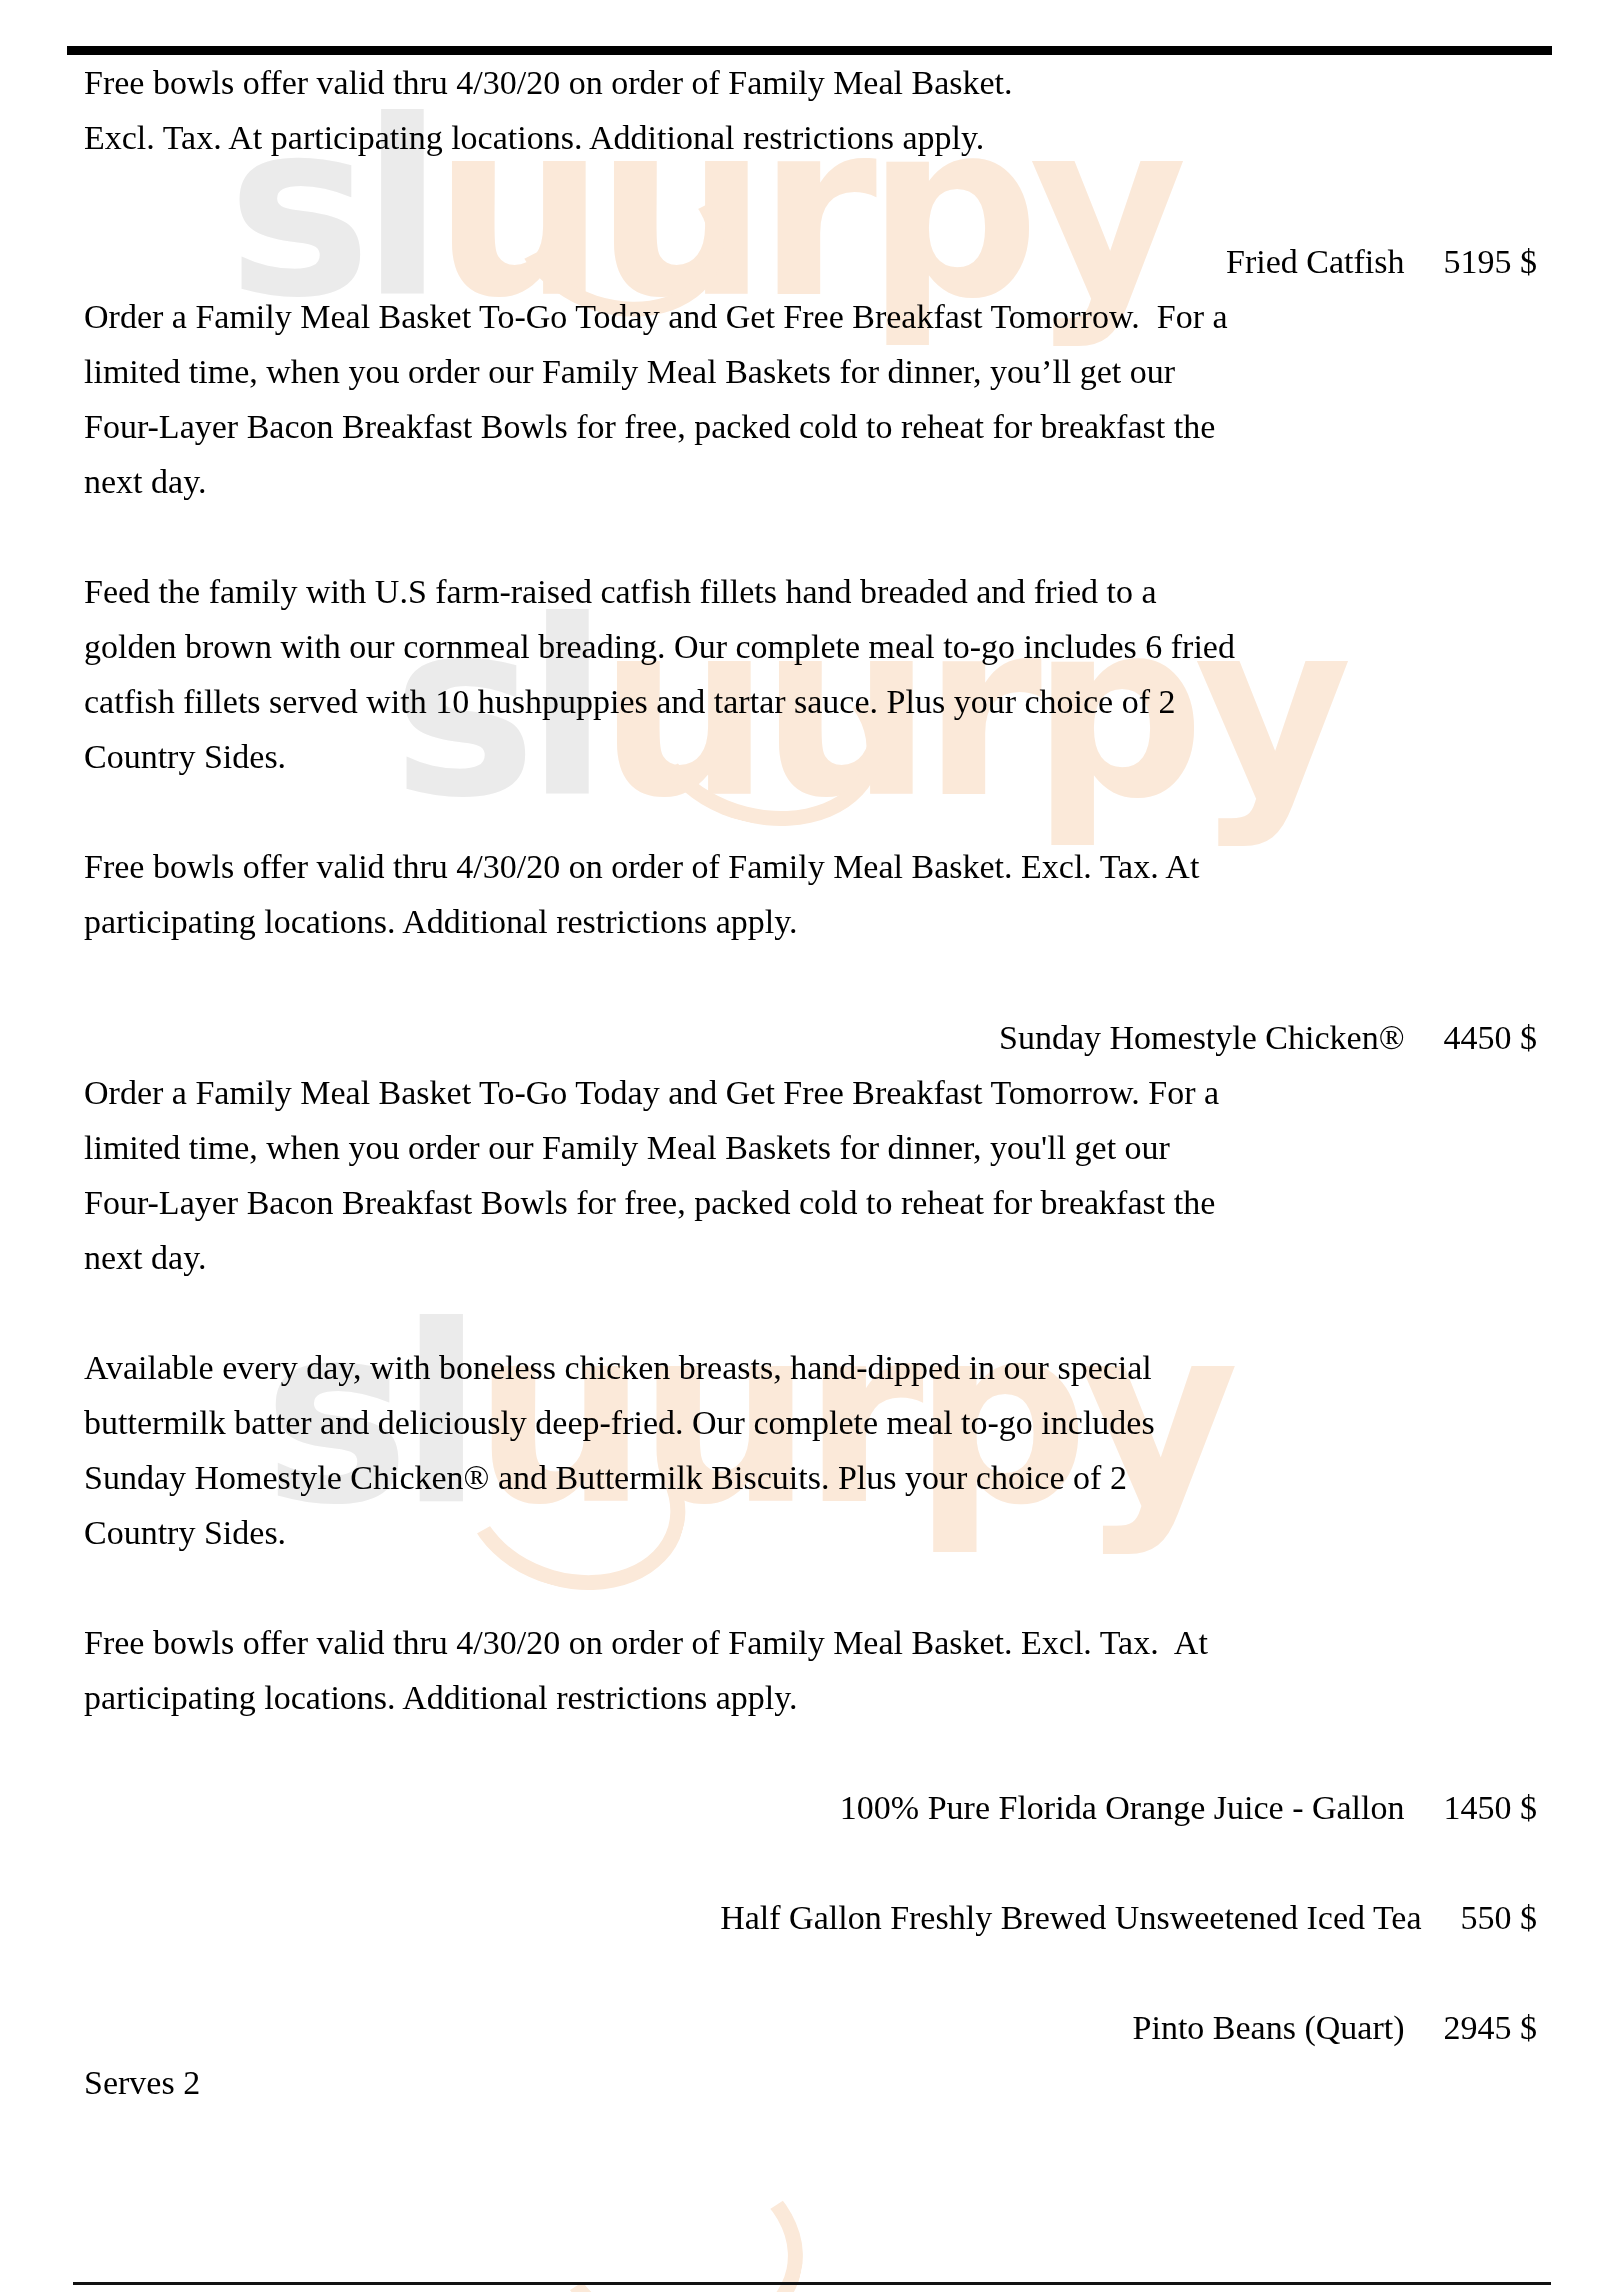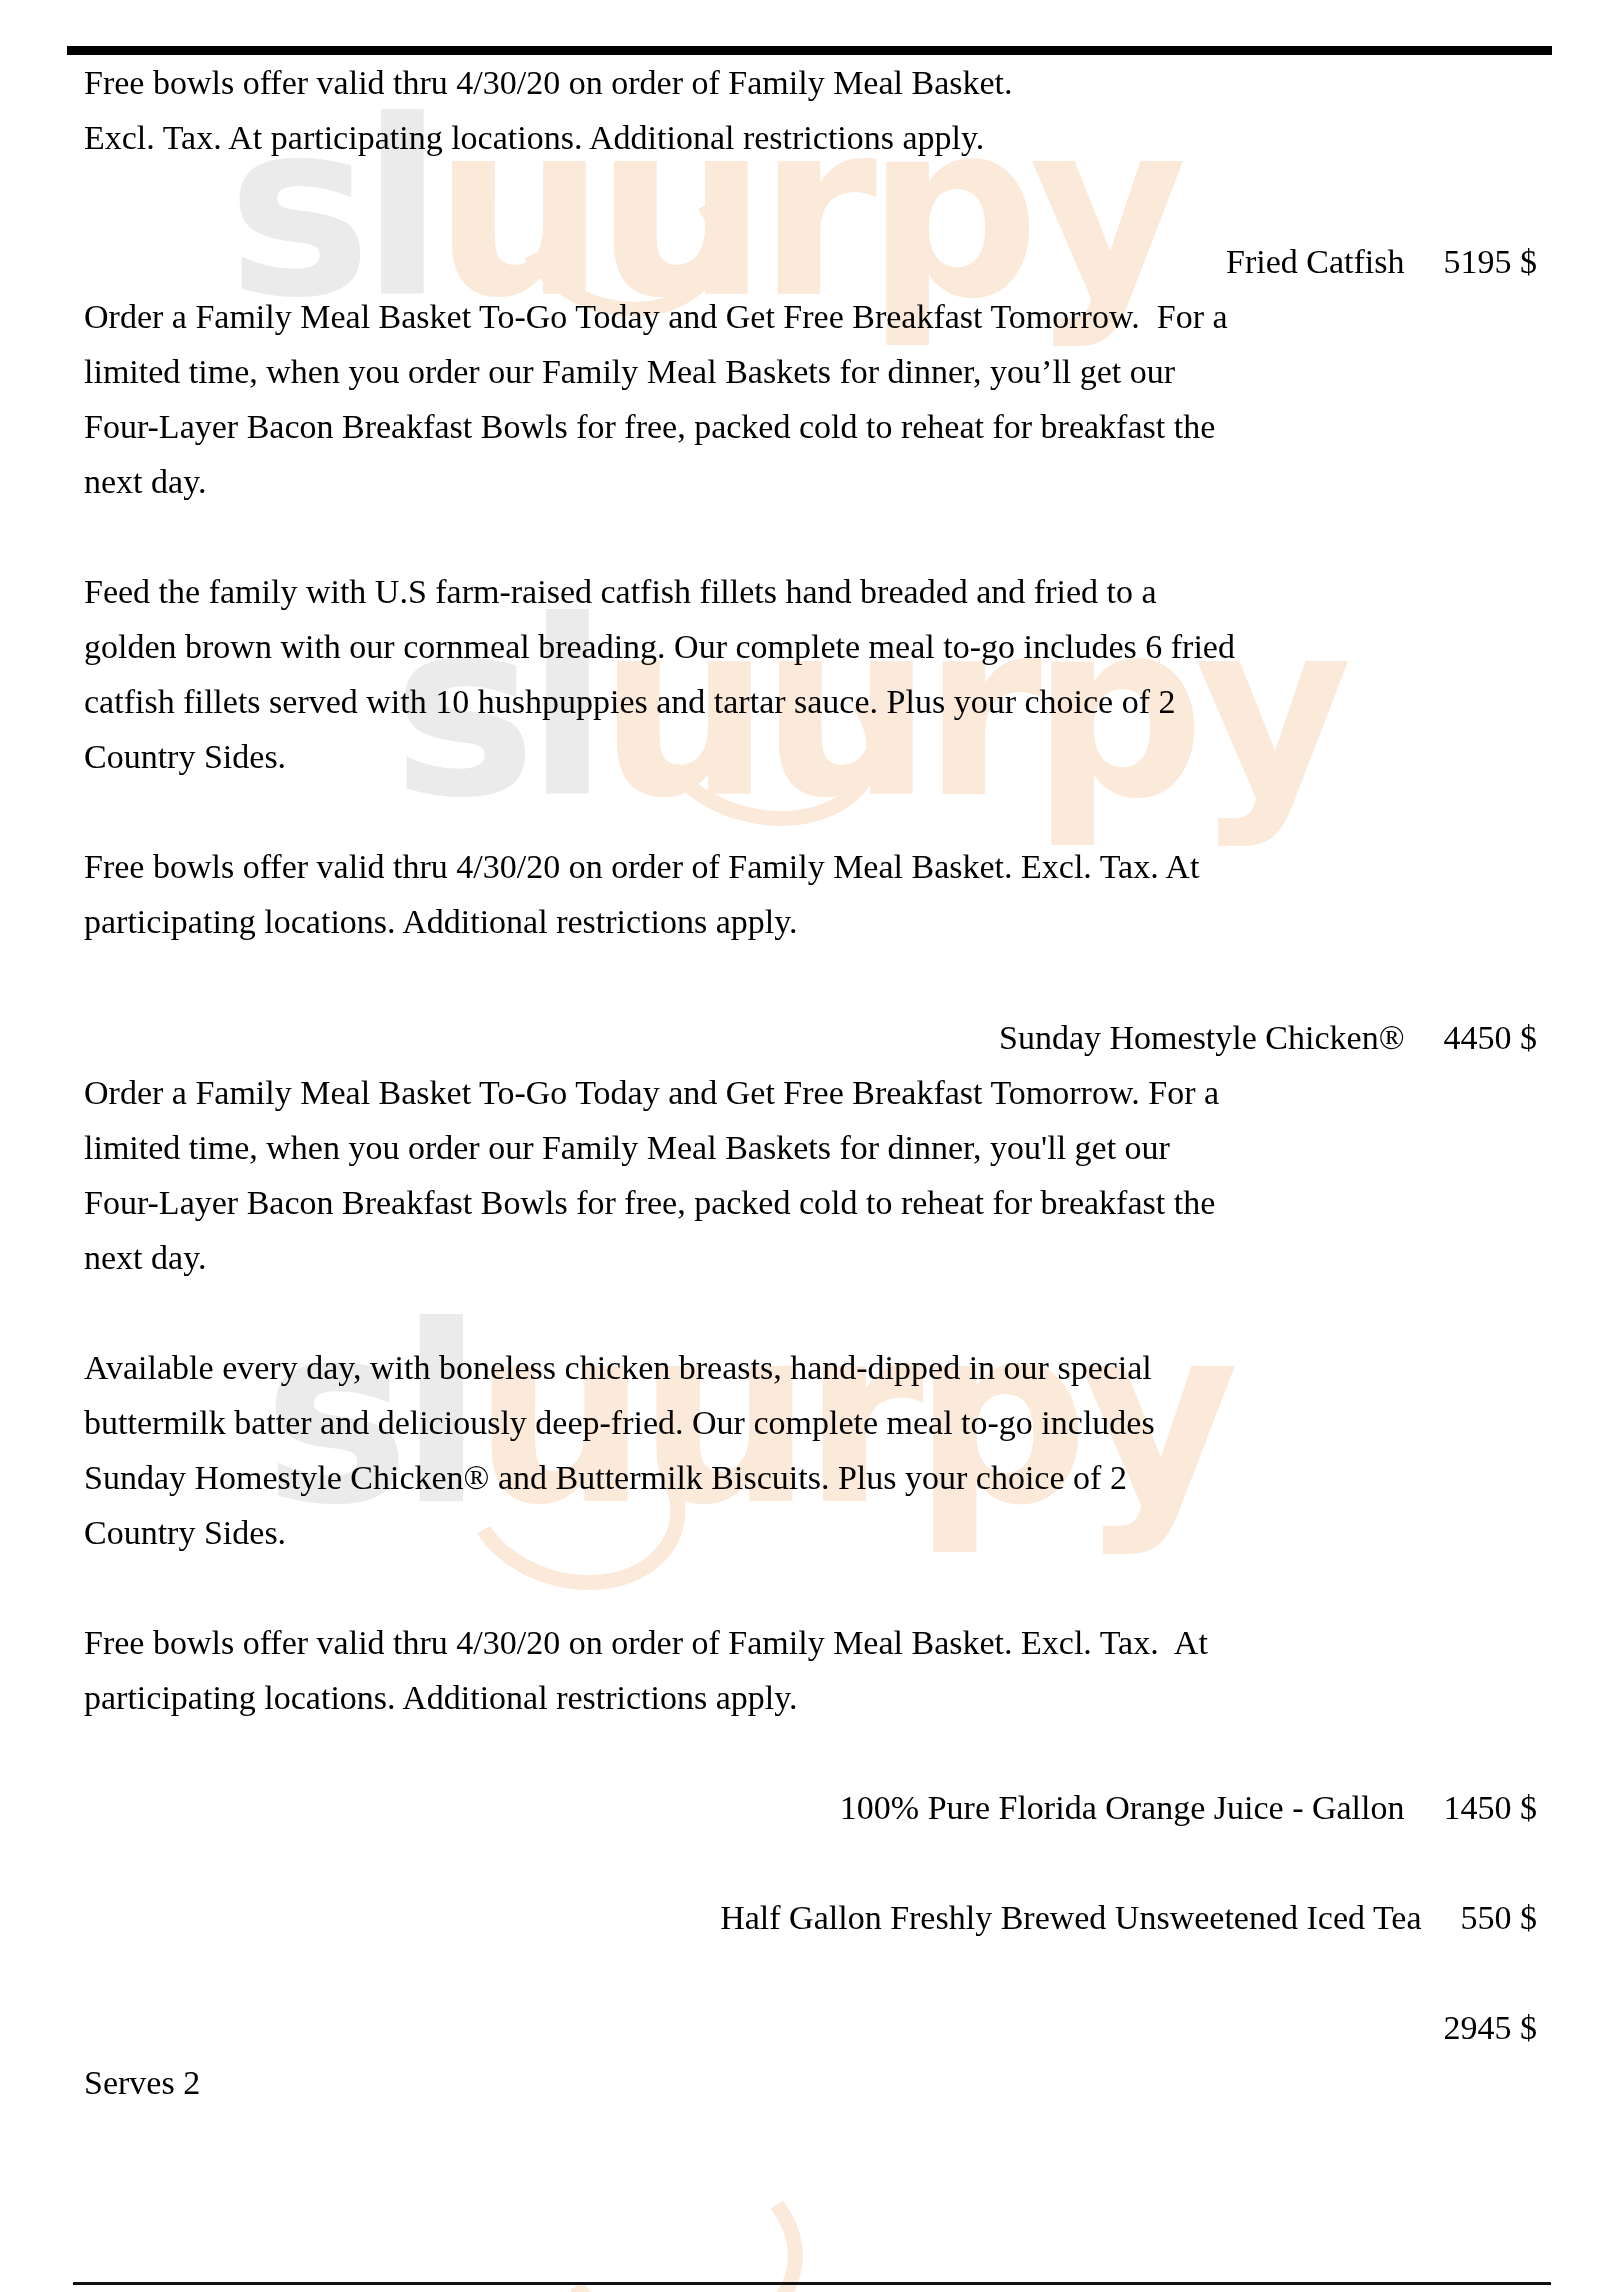--- a/index.html
+++ b/index.html
@@ -189,20 +189,21 @@
       <div class="row">
         <span class="item-name">Half Gallon Freshly Brewed Unsweetened Iced Tea</span>
         <span class="item-price">550 $</span>
       </div>
     </div>
 
     <div class="gap-sm"></div>
 
     <div class="block">
       <div class="row">
+        <span class="item-name">Pinto Beans (Quart)</span>
         <span class="item-price">2945 $</span>
       </div>
       <p class="para">Serves 2</p>
     </div>
 
   </div>
 </div>
 
 
 </body></html>

